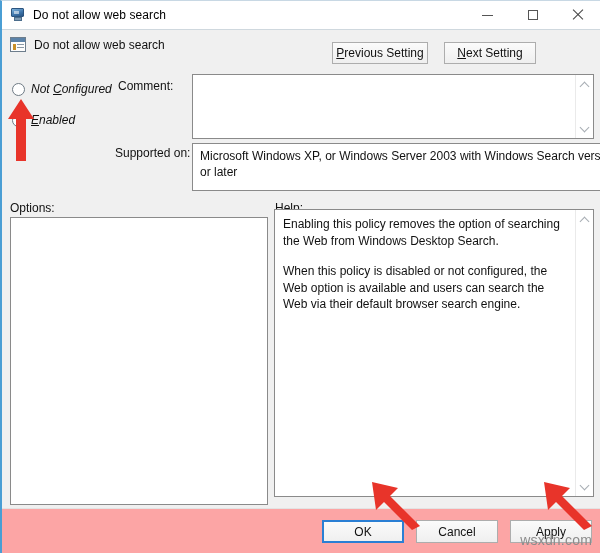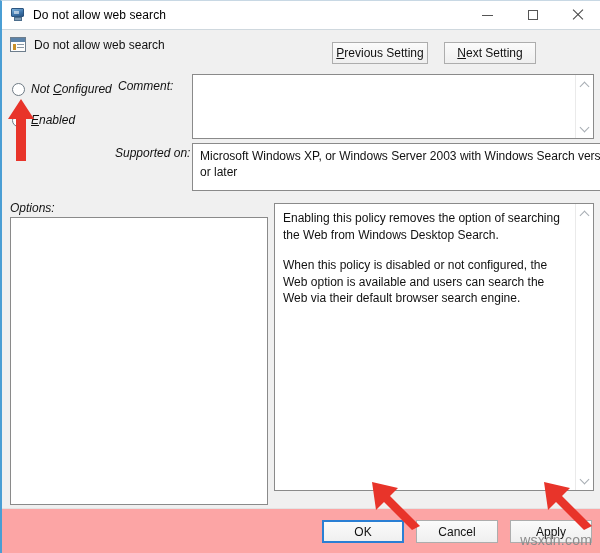--- a/index.html
+++ b/index.html
@@ -234,21 +234,20 @@
     color: #111;
     white-space: nowrap;
   }
   .radio-label u { text-decoration: underline; }
 
   
   .lbl {
     position: absolute;
     font-size: 12px;
     color: #111;
-    font-style: italic;
   }
   .lbl-comment { left: 116px; top: 78px; }
   .lbl-supported { left: 113px; top: 145px; }
   .lbl-options { left: 8px; top: 200px; }
   .lbl-help { left: 273px; top: 200px; text-align: center; }
 
   .field {
     position: absolute;
     background: #ffffff;
     border: 1px solid #8a8a8a;
@@ -261,21 +260,21 @@
   }
   .supported-box {
     left: 190px; top: 142px;
     width: 482px; height: 48px;
   }
   .options-box {
     left: 8px; top: 216px;
     width: 258px; height: 288px;
   }
   .help-box {
-    left: 272px; top: 202px;
+    left: 272px; top: 208px;
     width: 320px; height: 288px;
   }
   .field-text {
     position: absolute;
     left: 7px; top: 4px;
     right: 22px;
     font-size: 12px;
     line-height: 16px;
     color: #111;
   }

